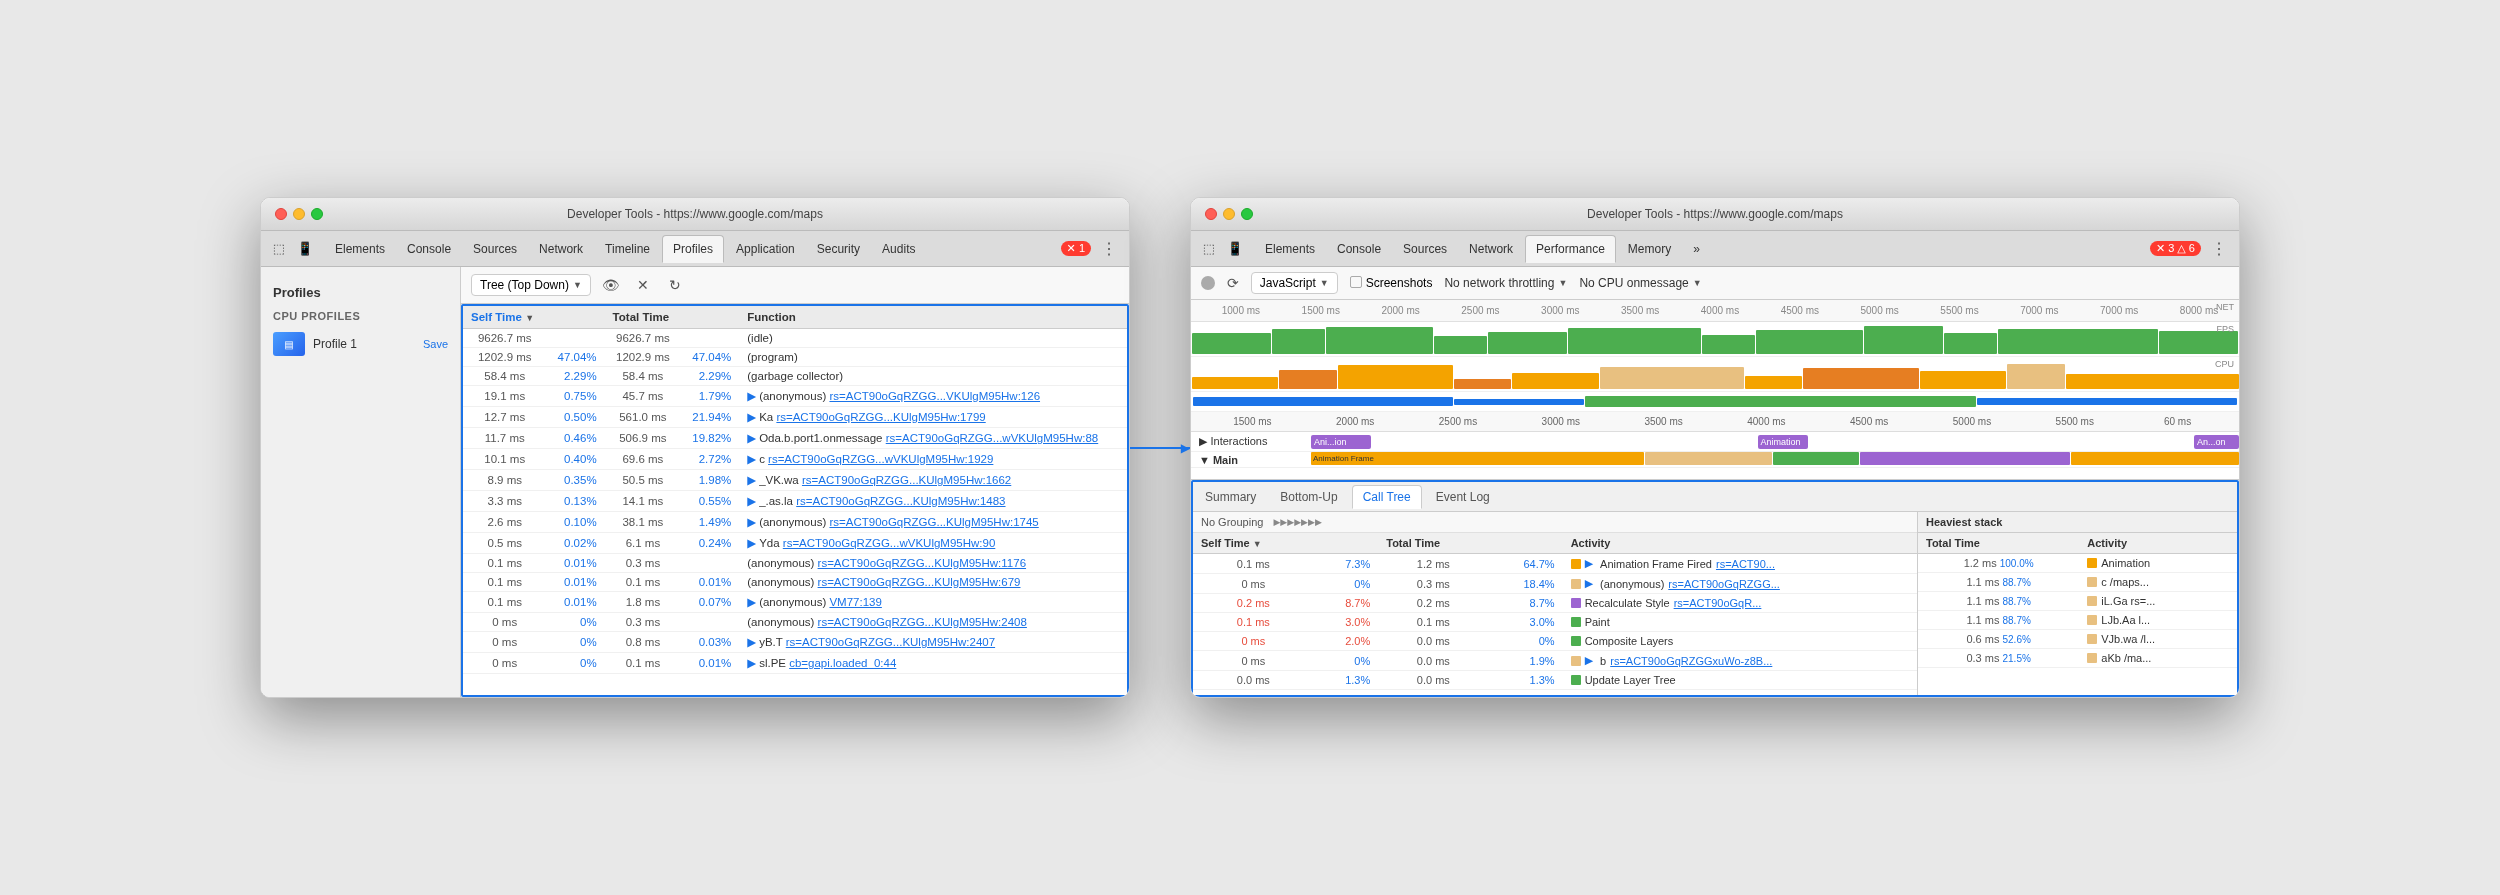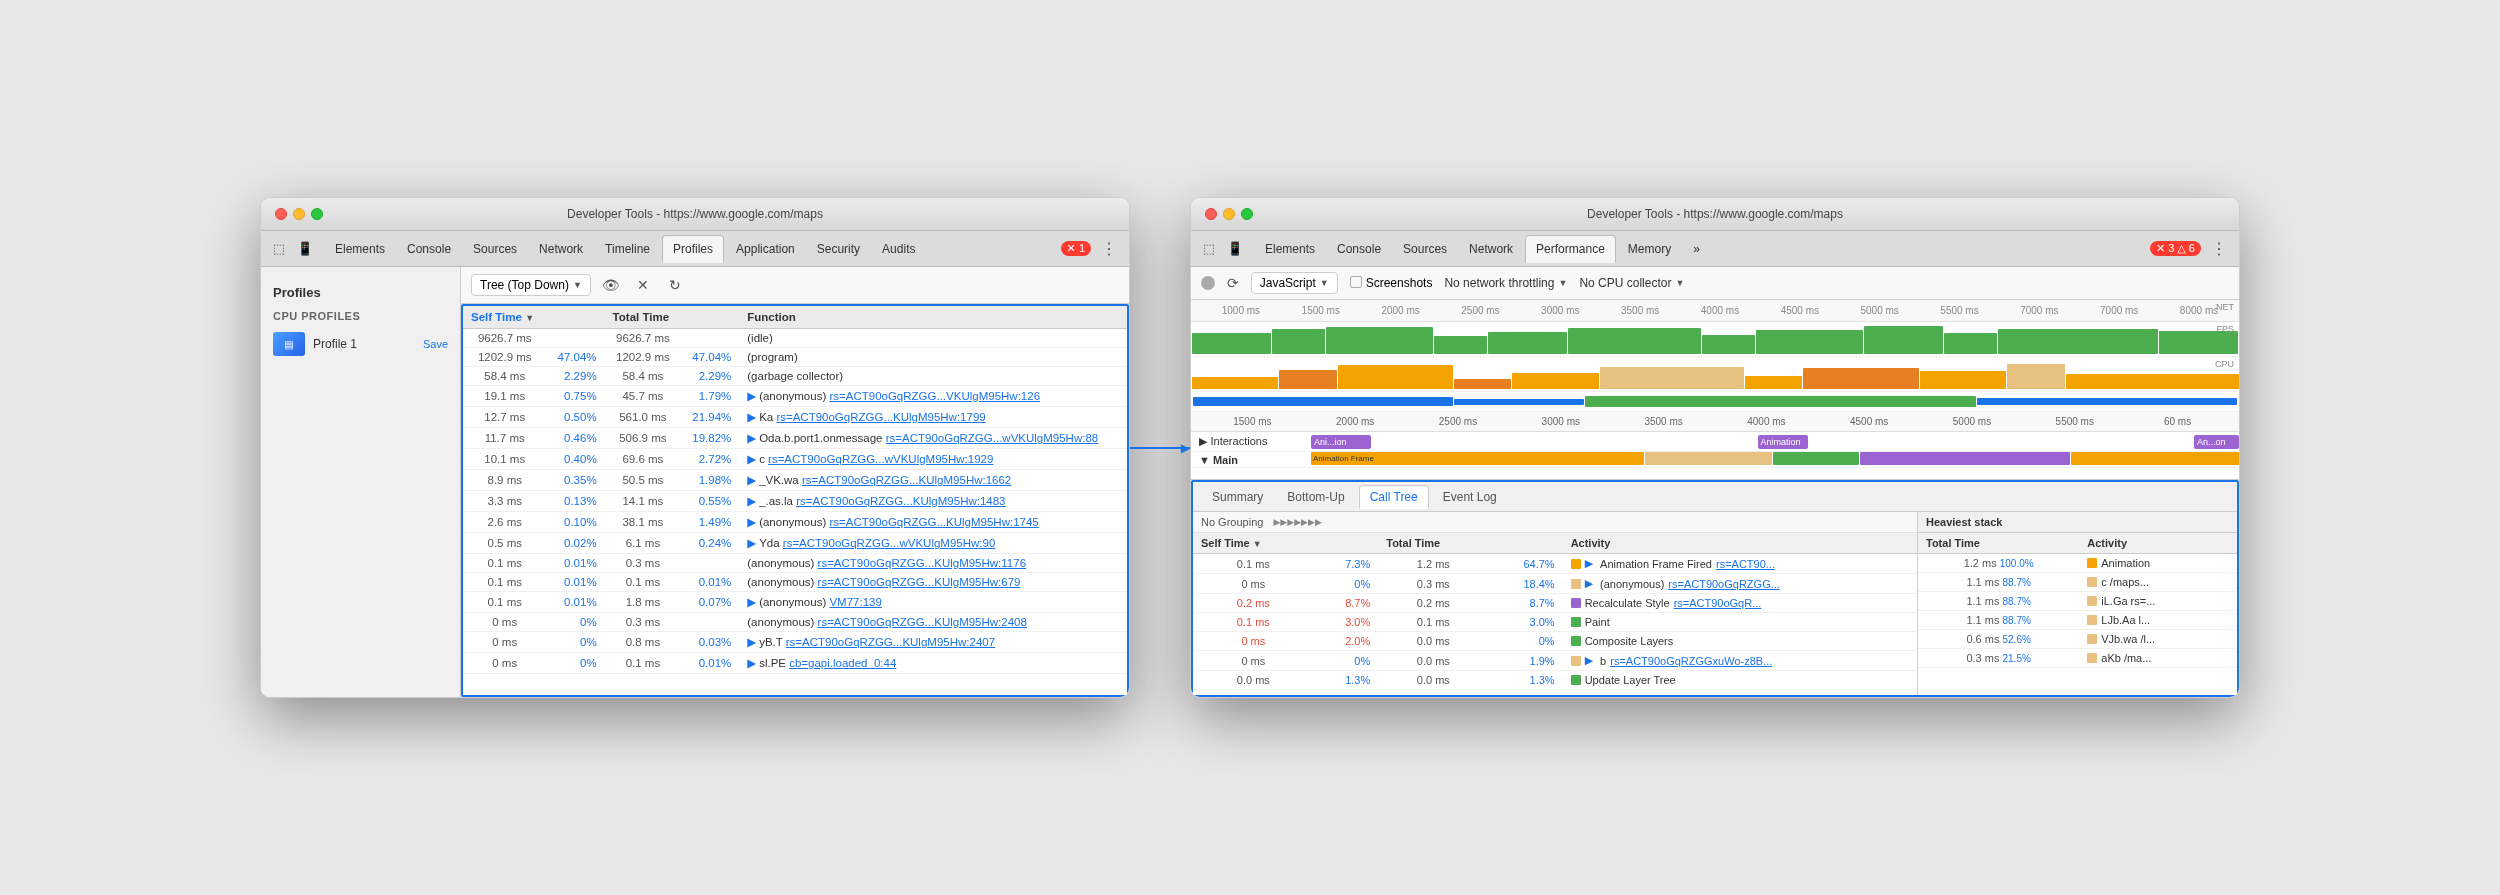--- a/index.html
+++ b/index.html
@@ -481,21 +481,21 @@
       flex-direction: column;
       min-height: 0;
     }
 
     .bottom-tabs {
       display: flex;
       align-items: center;
       background: #f0f0f0;
       border-bottom: 1px solid #ccc;
       height: 30px;
-      padding: 0 9px;
+      padding: 0 2px;
       gap: 4px;
     }
 
     .bottom-tab {
       padding: 4px 10px;
       font-size: 12px;
       color: #555;
       cursor: pointer;
       border-radius: 4px 4px 0 0;
     }
@@ -898,21 +898,21 @@
         </div>
         <label class="screenshots-cb">
           <span class="cb-box"></span>
           <span>Screenshots</span>
         </label>
         <div class="throttle-select">
           <span>No network throttling</span>
           <span class="sort-arrow">▼</span>
         </div>
         <div class="throttle-select">
-          <span>No CPU collector</span>
+          <span>No CPU onmessage</span>
           <span class="sort-arrow">▼</span>
         </div>
       </div>
 
       <div class="timeline-area">
 
         <div class="timeline-ruler">
           <div class="ruler-mark">1000 ms</div>
           <div class="ruler-mark">1500 ms</div>
           <div class="ruler-mark">2000 ms</div>

